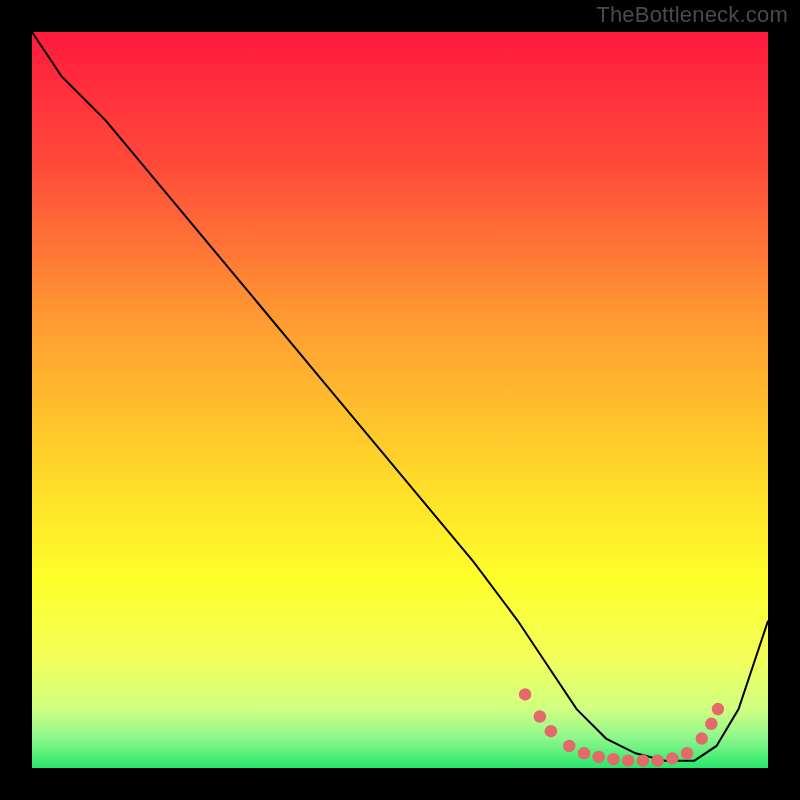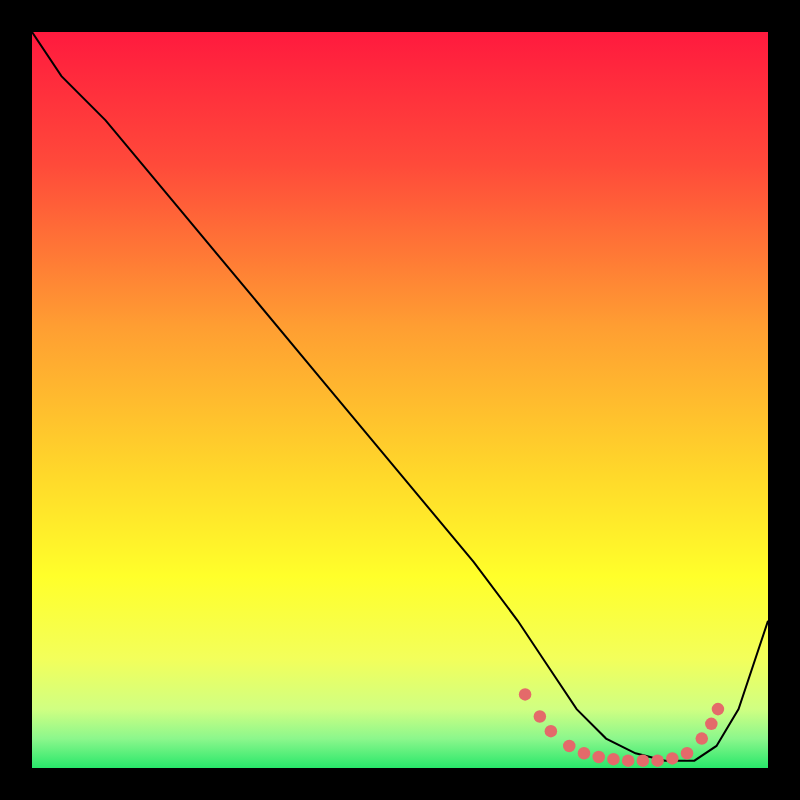--- a/index.html
+++ b/index.html
@@ -42,20 +42,21 @@
     position: absolute;
     inset: 0;
     width: 100%;
     height: 100%;
   }
 </style>
 </head>
 <body>
 
 <div class="frame">
+  <div class="attribution">TheBottleneck.com</div>
 
   <div class="plot-area">
     <svg class="gradient-bg" viewBox="0 0 100 100" preserveAspectRatio="none">
       <defs>
         <linearGradient id="bg-grad" x1="0" y1="0" x2="0" y2="1">
             <stop offset="0%" stop-color="#ff1a3e"></stop>
             <stop offset="18%" stop-color="#ff4a3a"></stop>
             <stop offset="40%" stop-color="#ff9e32"></stop>
             <stop offset="60%" stop-color="#ffd82a"></stop>
             <stop offset="74%" stop-color="#ffff2a"></stop>

